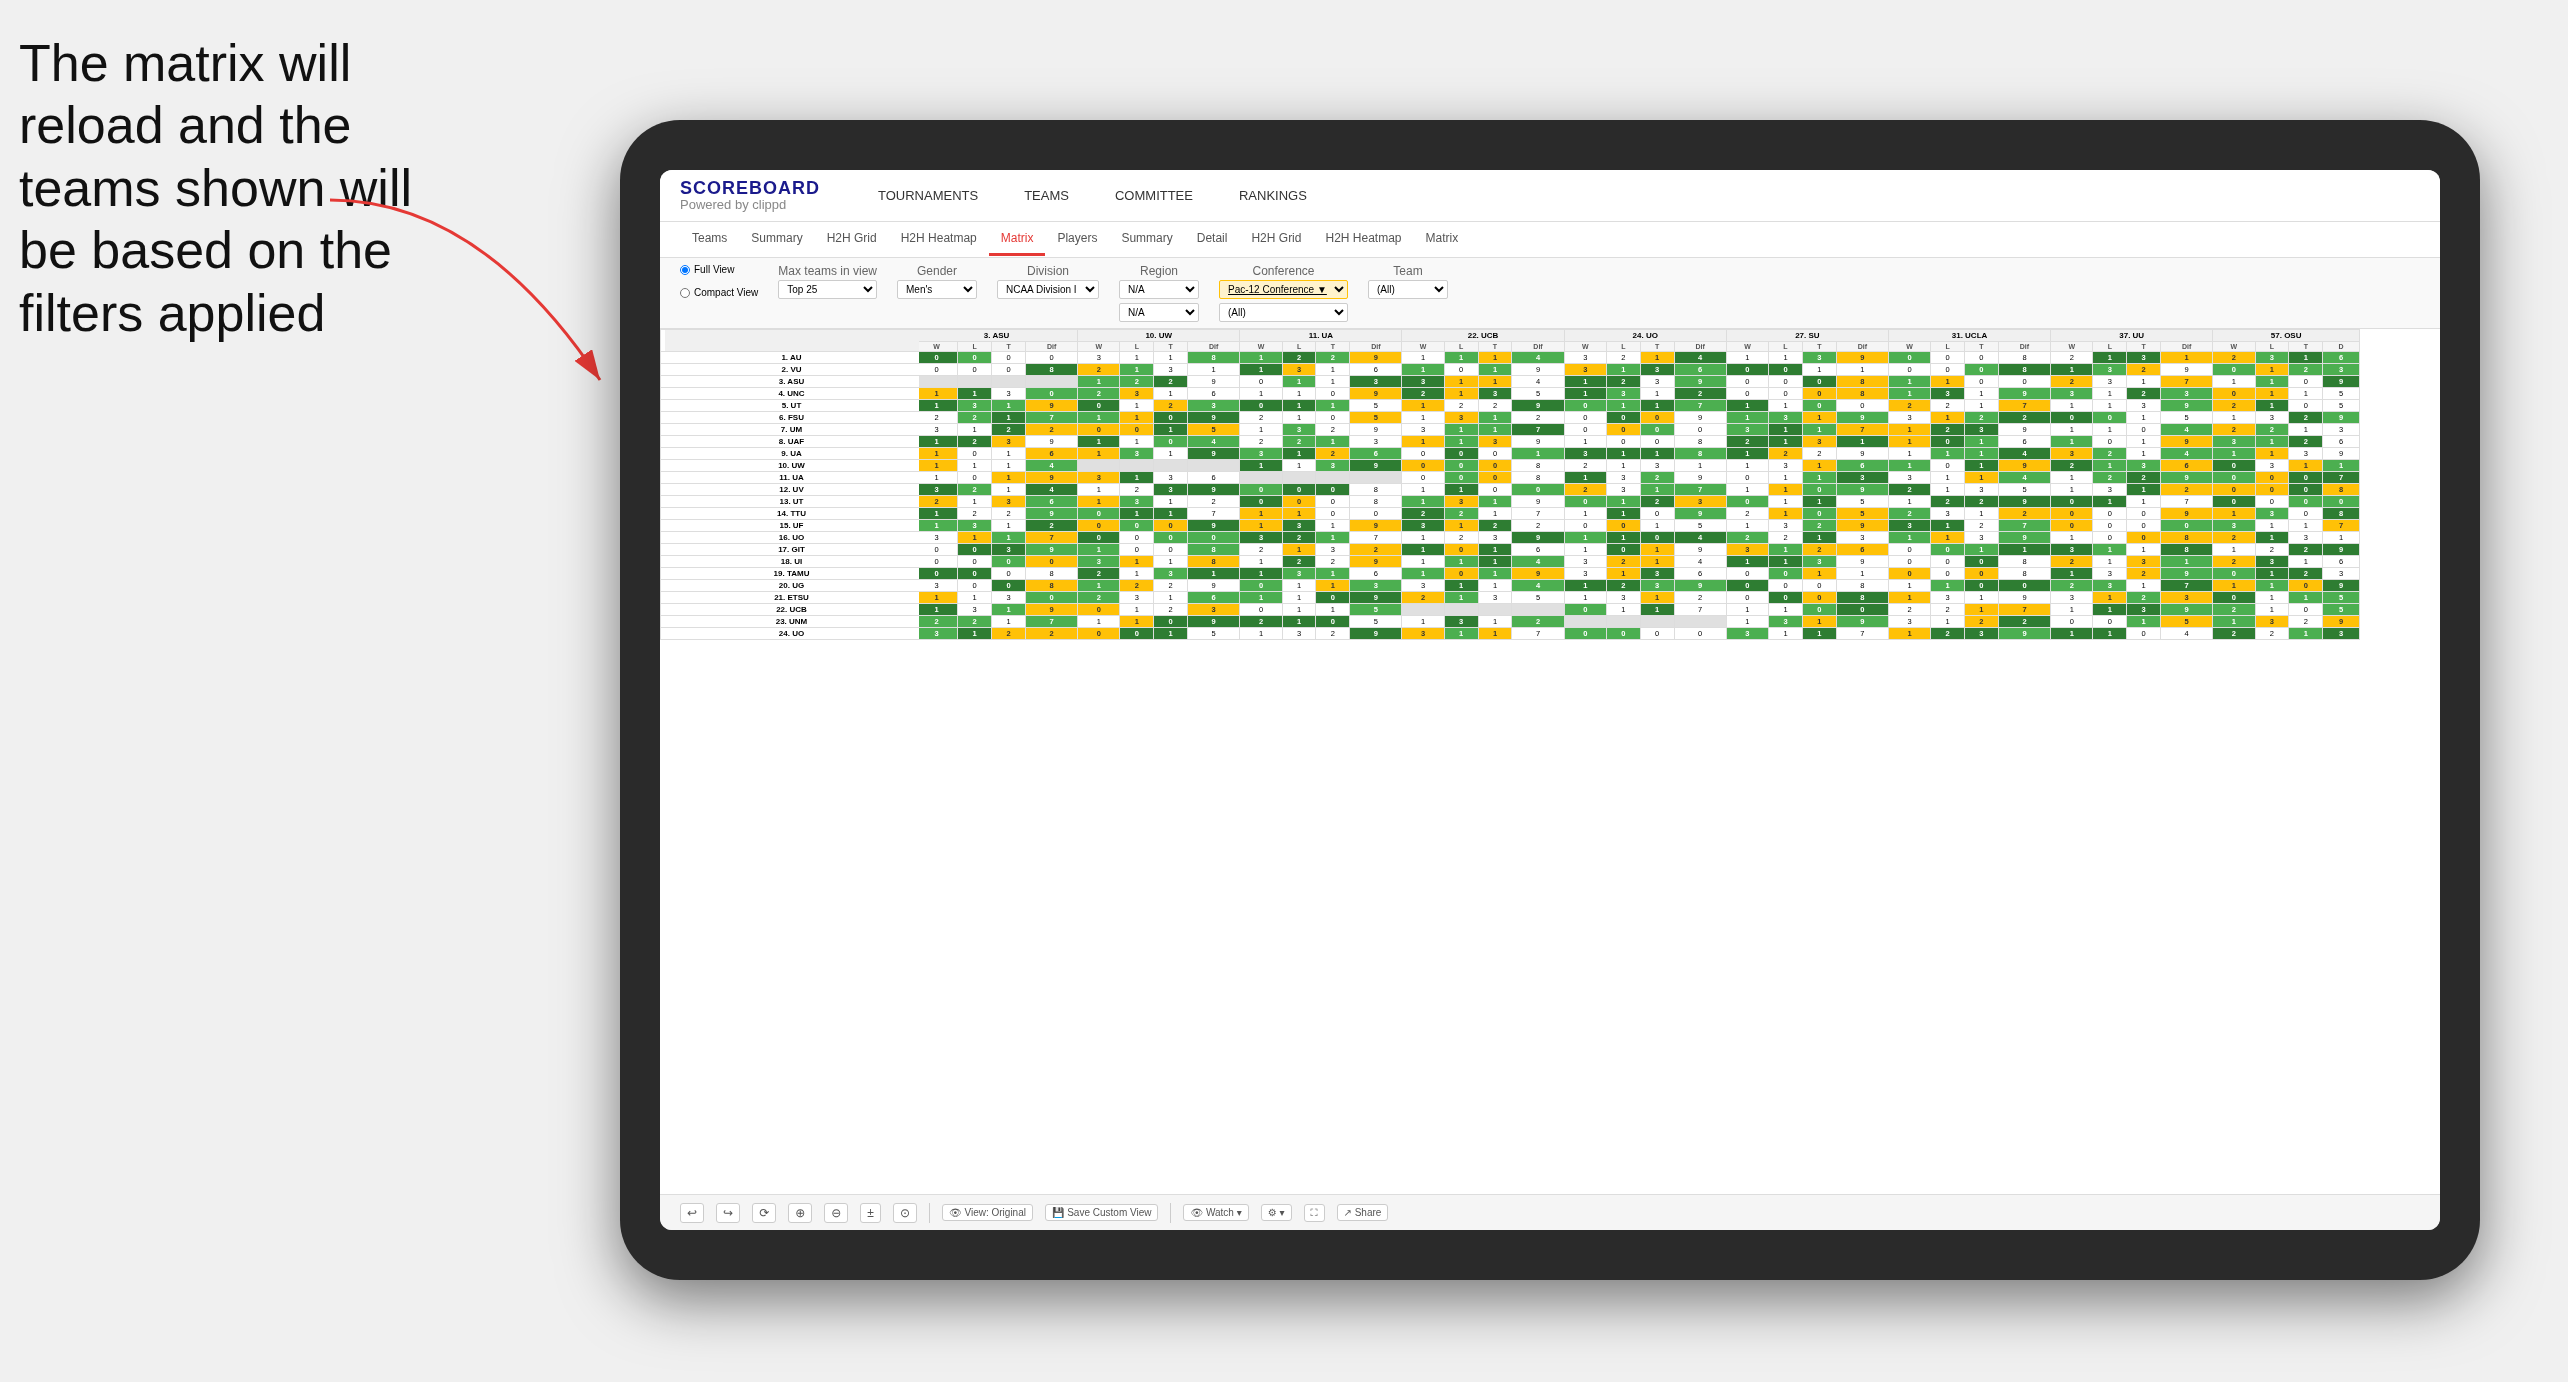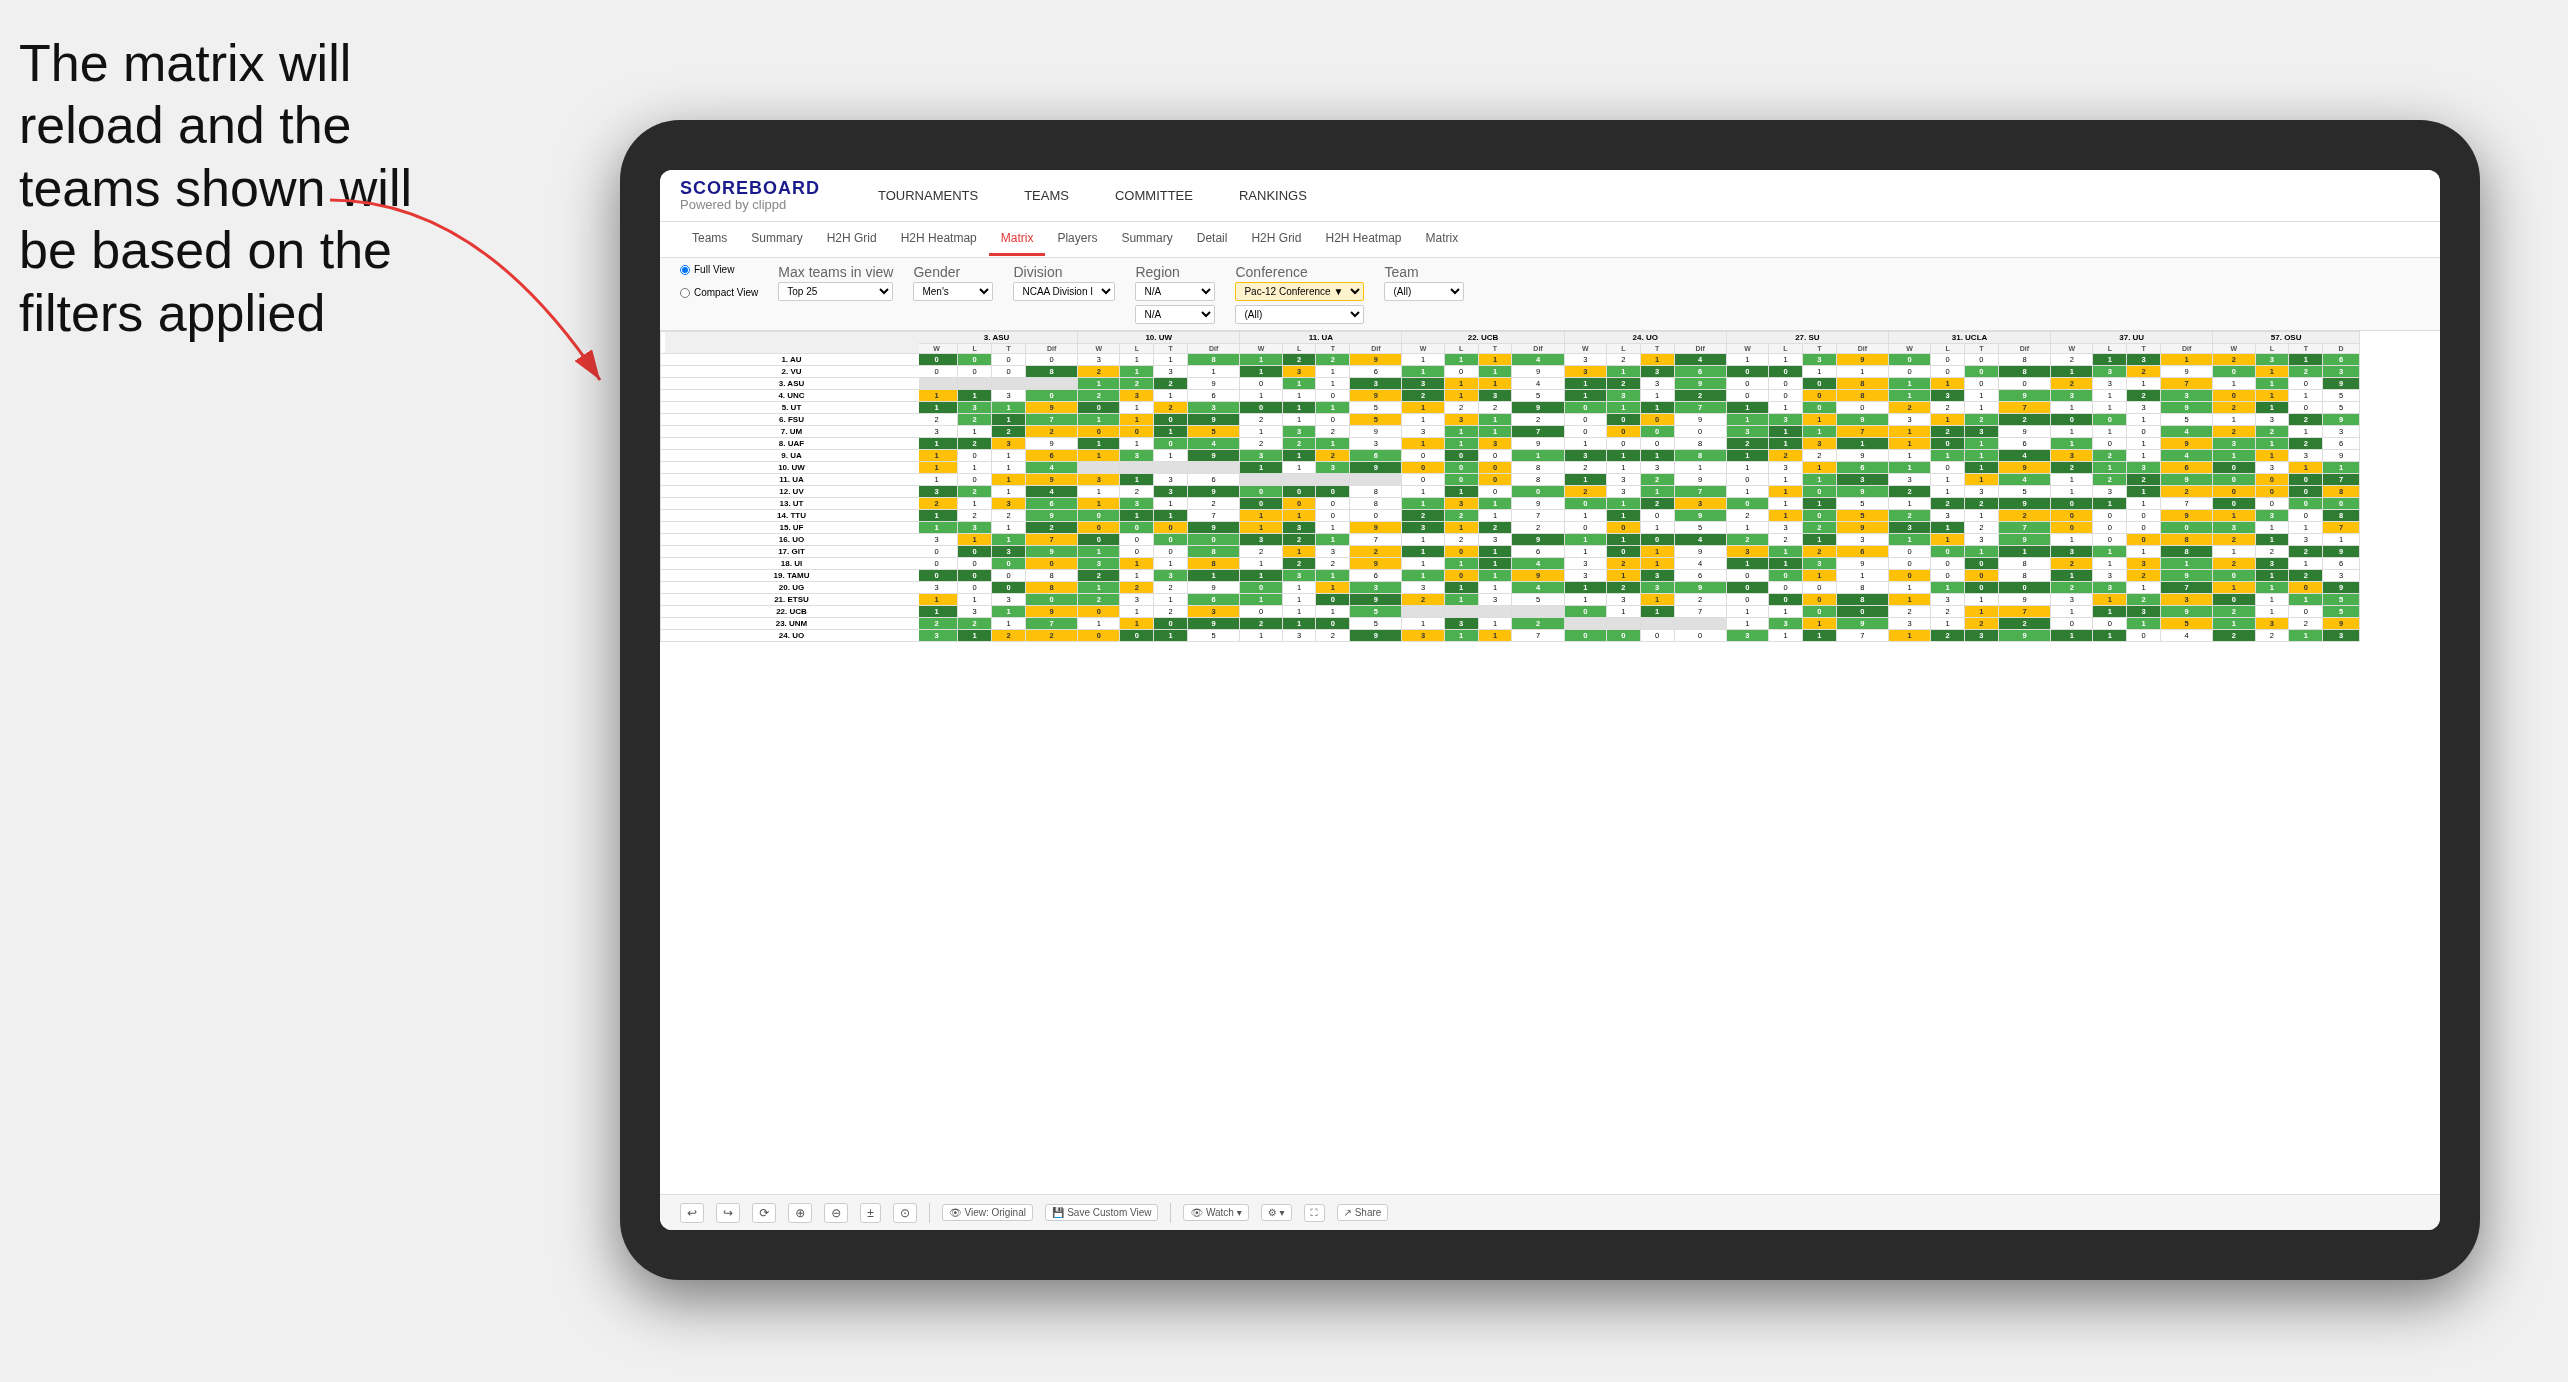--- a/index.html
+++ b/index.html
@@ -150,22 +150,23 @@
       width: 10px;
       height: 10px;
     }
 
     .filter-group {
       display: flex;
       flex-direction: column;
       gap: 2px;
     }
     .filter-label {
-      font-size: 14px;
+      font-size: 12px;
       color: #666;
+      text-align: center;
     }
     .filter-select {
       font-size: 10px;
       padding: 2px 4px;
       border: 1px solid #ccc;
       background: #fff;
       border-radius: 2px;
       cursor: pointer;
       min-width: 80px;
     }
@@ -332,21 +333,21 @@
         <span class="filter-label">Region</span>
         <select class="filter-select">
           <option>N/A</option>
         </select>
         <select class="filter-select" style="margin-top:2px">
           <option>N/A</option>
         </select>
       </div>
       <div class="filter-group">
         <span class="filter-label">Conference</span>
-        <select class="filter-select" style="background:#fff3cd; border-color:#ffc107;">
+        <select class="filter-select" style="background:#fff3cd; border-color:#ffc107;text-decoration:underline;">
           <option>Pac-12 Conference ▼</option>
         </select>
         <select class="filter-select" style="margin-top:2px">
           <option>(All)</option>
         </select>
       </div>
       <div class="filter-group">
         <span class="filter-label">Team</span>
         <select class="filter-select">
           <option>(All)</option>

